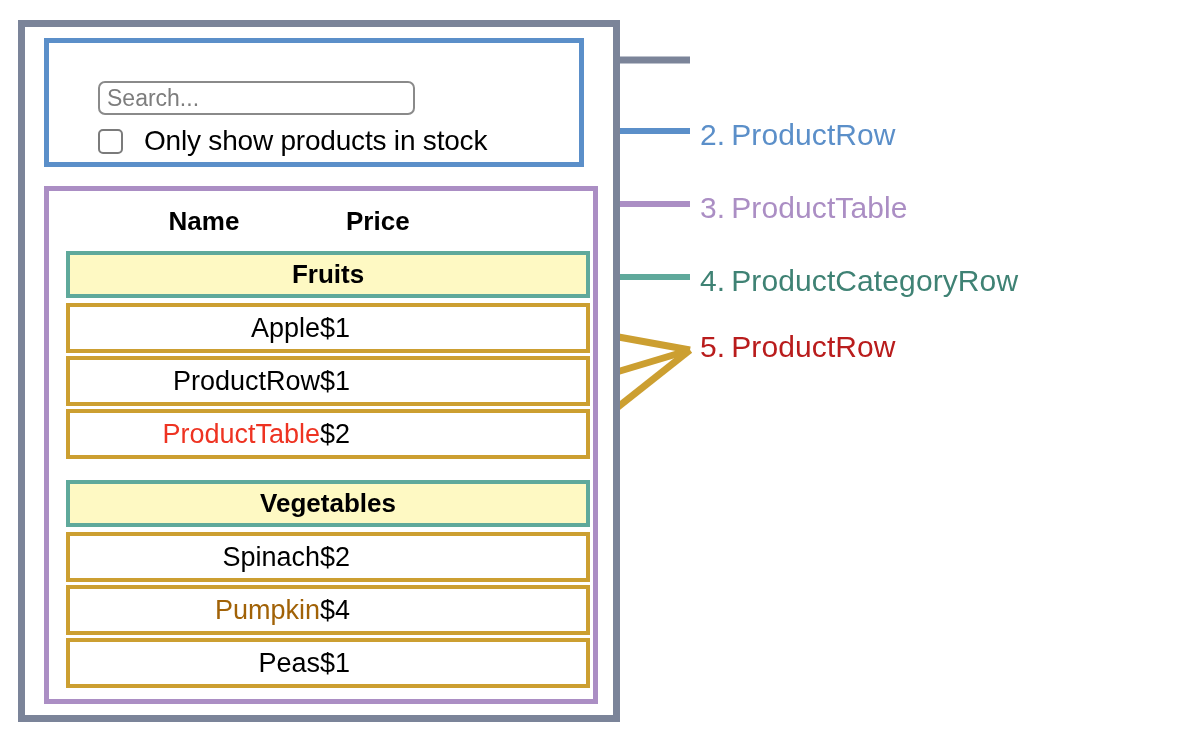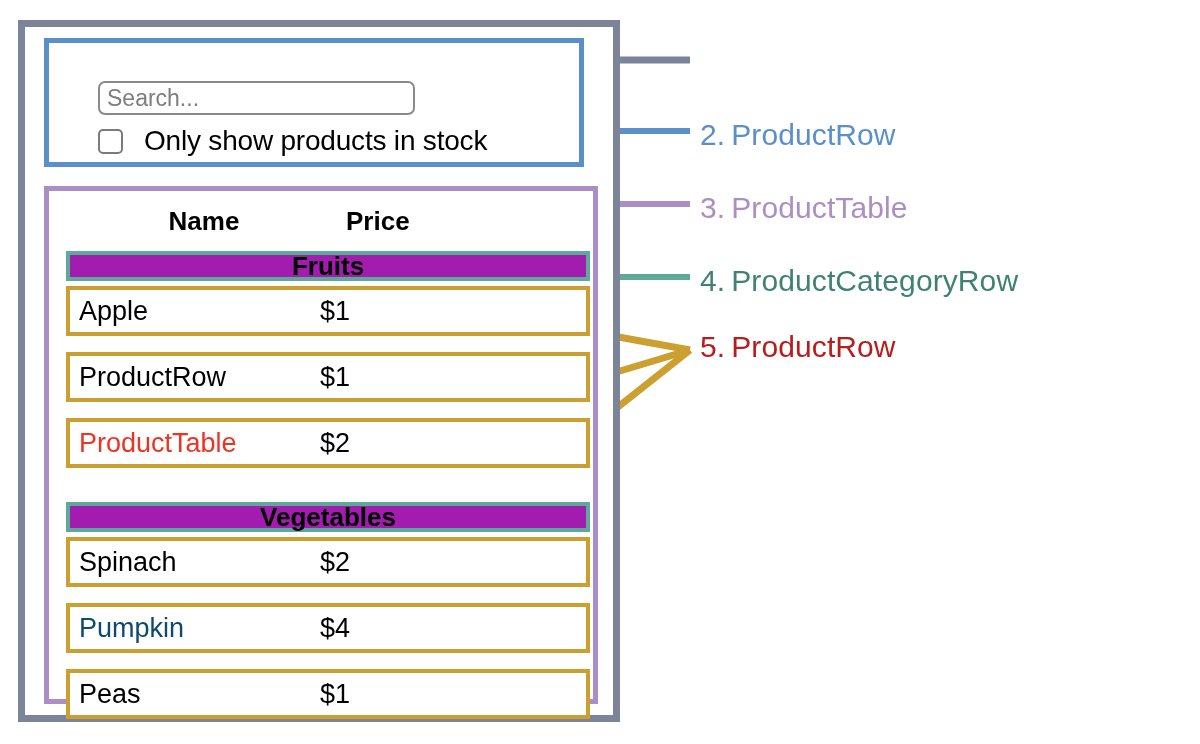--- a/index.html
+++ b/index.html
@@ -140,43 +140,44 @@
   .rows {
     position: absolute;
     left: 17px;
     top: 60px;
     width: 524px;
   }
 
   .cat-row {
     box-sizing: border-box;
     width: 524px;
-    height: 30px;
+    height: 47px;
     border: 4px solid #5fa99b;
-    background: #a21caf;
+    background: #fef9c3;
     display: flex;
     align-items: center;
     justify-content: center;
     margin-bottom: 5px;
   }
   .cat-row-label {
     font-size: 26px;
     font-weight: bold;
     color: #000000;
   }
 
   .prod-row {
     box-sizing: border-box;
     width: 524px;
     height: 50px;
     border: 4px solid #cc9f31;
     background: #ffffff;
     display: flex;
     align-items: center;
-    margin-bottom: 16px;
+    margin-bottom: 3px;
+    text-align: right;
   }
   .prod-name {
     width: 250px;
     padding-left: 9px;
     font-size: 27px;
     color: #000000;
     box-sizing: border-box;
     white-space: nowrap;
   }
   .prod-name.out-of-stock {
@@ -257,21 +258,21 @@
       <div class="group-gap"></div>
 
       <div class="cat-row">
         <span class="cat-row-label">Vegetables</span>
       </div>
       <div class="prod-row">
         <span class="prod-name">Spinach</span>
         <span class="prod-price">$2</span>
       </div>
       <div class="prod-row">
-        <span class="prod-name out-of-stock" style="color: #0c4a6e;">Pumpkin</span>
+        <span class="prod-name out-of-stock" style="color: #a16207;">Pumpkin</span>
         <span class="prod-price">$4</span>
       </div>
       <div class="prod-row">
         <span class="prod-name">Peas</span>
         <span class="prod-price">$1</span>
       </div>
     </div>
   </div>
 
   <div class="legend-item" id="legend-1" style="top: 118px; color: rgb(91, 143, 201);">

